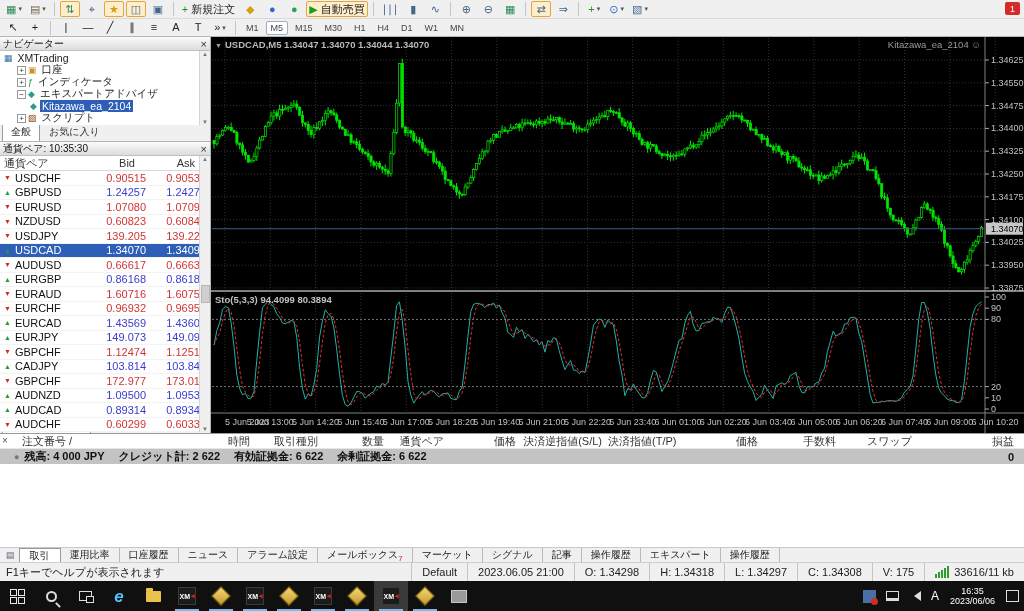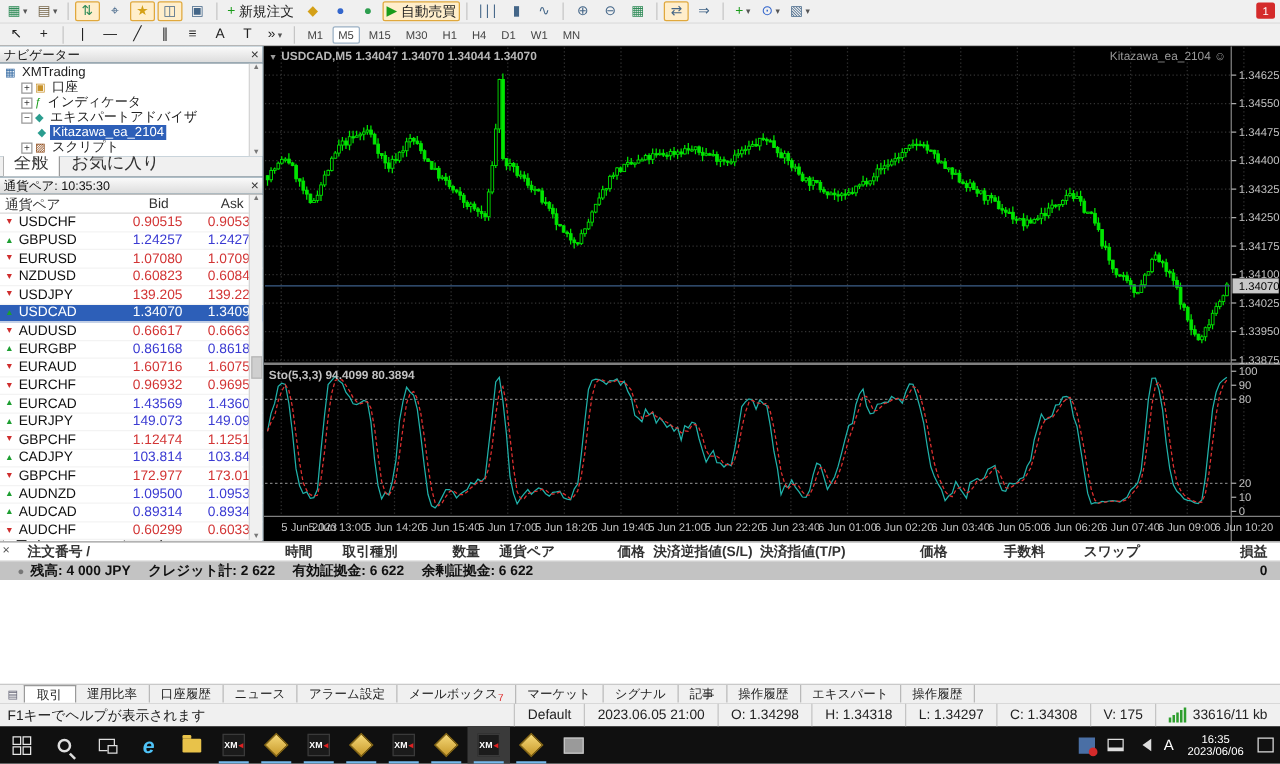--- a/index.html
+++ b/index.html
@@ -15,35 +15,35 @@
   .tb-glyph{font-size:11px;line-height:1;}
   .tb-label{margin-left:3px;font-size:11px;color:#222;}
   .tb-dd{font-size:7px;color:#555;margin-left:2px;}
   .tb-sep{width:1px;height:14px;background:#c5c5c5;margin:0 4px;}
   .tf-btn{font-size:9px;color:#444;padding:1px 4px;margin:0 1px;border:1px solid transparent;border-radius:2px;}
   .tf-btn.active{background:#fff;border:1px solid #9ab0c4;}
   .screenbadge{position:absolute;top:2px;right:4px;width:15px;height:13px;background:#d42a2a;color:#fff;
                font-size:9px;display:flex;align-items:center;justify-content:center;border-radius:2px;}
   
   .workspace{display:flex;height:396px;}
-  .leftcol{width:211px;display:flex;flex-direction:column;border-right:1px solid #b5b5b5;background:#0c4a6e;}
+  .leftcol{width:211px;display:flex;flex-direction:column;border-right:1px solid #b5b5b5;background:#a3a3a3;}
   .panel{display:flex;flex-direction:column;border-bottom:1px solid #b5b5b5;}
   .ptitle{height:14px;display:flex;align-items:center;justify-content:space-between;
           background:linear-gradient(#fbfbfb,#dcdcdc);border-bottom:1px solid #c0c0c0;
           padding:0 3px;font-size:10px;color:#111;}
   .pclose{color:#333;font-size:11px;line-height:10px;cursor:default;}
   .ptree{position:relative;height:74px;background:#fff;padding-top:1px;overflow:hidden;}
   .tree-row{display:flex;align-items:center;height:12px;font-size:10.5px;white-space:nowrap;}
   .tree-exp{width:9px;height:9px;border:1px solid #999;background:#fff;font-size:8px;line-height:7px;
             text-align:center;margin-right:2px;color:#333;flex:none;}
   .tree-ico{font-size:9px;margin-right:3px;flex:none;}
   .tree-lbl{padding:0 2px;}
   .tree-lbl.sel{background:#2d5fb8;color:#fff;}
   .ptabs{height:16px;display:flex;align-items:flex-end;background:#f0f0f0;padding-left:2px;}
-  .mini-tab{font-size:14px;padding:1px 8px 2px;color:#333;border:1px solid transparent;border-bottom:none;}
+  .mini-tab{font-size:10px;padding:1px 8px 2px;color:#333;border:1px solid transparent;border-bottom:none;}
   .mini-tab.active{background:#fff;border-color:#9a9a9a;border-radius:2px 2px 0 0;}
   .vscroll{position:absolute;right:0;top:0;bottom:0;width:11px;background:#f0f0f0;border-left:1px solid #d5d5d5;
            display:flex;flex-direction:column;justify-content:space-between;align-items:center;font-size:6px;color:#777;}
   .vthumb{width:9px;flex:none;height:18px;background:#cfcfcf;border:1px solid #b5b5b5;}
   
   .mw{flex:1;}
   .mwtable{position:relative;flex:1;background:#fff;overflow:hidden;}
   .mwhead{display:flex;height:15px;align-items:center;border-bottom:1px solid #d9d9d9;color:#333;}
   .mwrows{position:relative;}
   .mw-row{display:flex;height:14.5px;align-items:center;border-bottom:1px solid #f3f3f3;}
@@ -56,21 +56,21 @@
   .bid,.ask{width:60px;text-align:right;padding-right:4px;}
   .q-red{color:#d23434;} .q-blue{color:#3a3ad2;text-align:right;}
   .mwhead .sym{color:#333;} .mwhead .bid,.mwhead .ask{color:#333;}
   
   .chartwrap{flex:1;background:#000;}
   
   .terminal{height:129px;background:#fff;border-top:1px solid #9a9a9a;display:flex;flex-direction:column;position:relative;}
   .term-close{position:absolute;left:2px;top:1px;font-size:10px;color:#555;}
   .trow{display:flex;align-items:center;}
   .thead{height:15px;padding-left:14px;color:#333;border-bottom:1px solid #e6e6e6;}
-  .tcol{text-align:right;padding-right:6px;white-space:nowrap;overflow:hidden;font-weight:bold;}
+  .tcol{text-align:right;padding-right:6px;white-space:nowrap;overflow:hidden;}
   .tcol:first-child{text-align:left;padding-left:8px;}
   .tbalance{height:15px;background:#c3c3c3;font-weight:bold;color:#111;padding-left:14px;}
   .tbalance .bseg{margin-right:14px;white-space:nowrap;}
   .tbal-ico{color:#777;font-size:9px;margin-right:5px;}
   .tbal-profit{margin-left:auto;margin-right:10px;font-weight:bold;}
   .tfill{flex:1;background:#fff;}
   .ttabs{height:15px;display:flex;align-items:center;background:#f0f0f0;border-top:1px solid #c9c9c9;padding-left:2px;}
   .ttab-ico{font-size:9px;color:#667;margin:0 4px;}
   .ttab{font-size:10px;color:#222;padding:0 9px;border-right:1px solid #b9b9b9;position:relative;}
   .ttab.active{background:#fff;border:1px solid #9a9a9a;border-bottom:none;padding:0 10px;height:14px;display:flex;align-items:center;}

